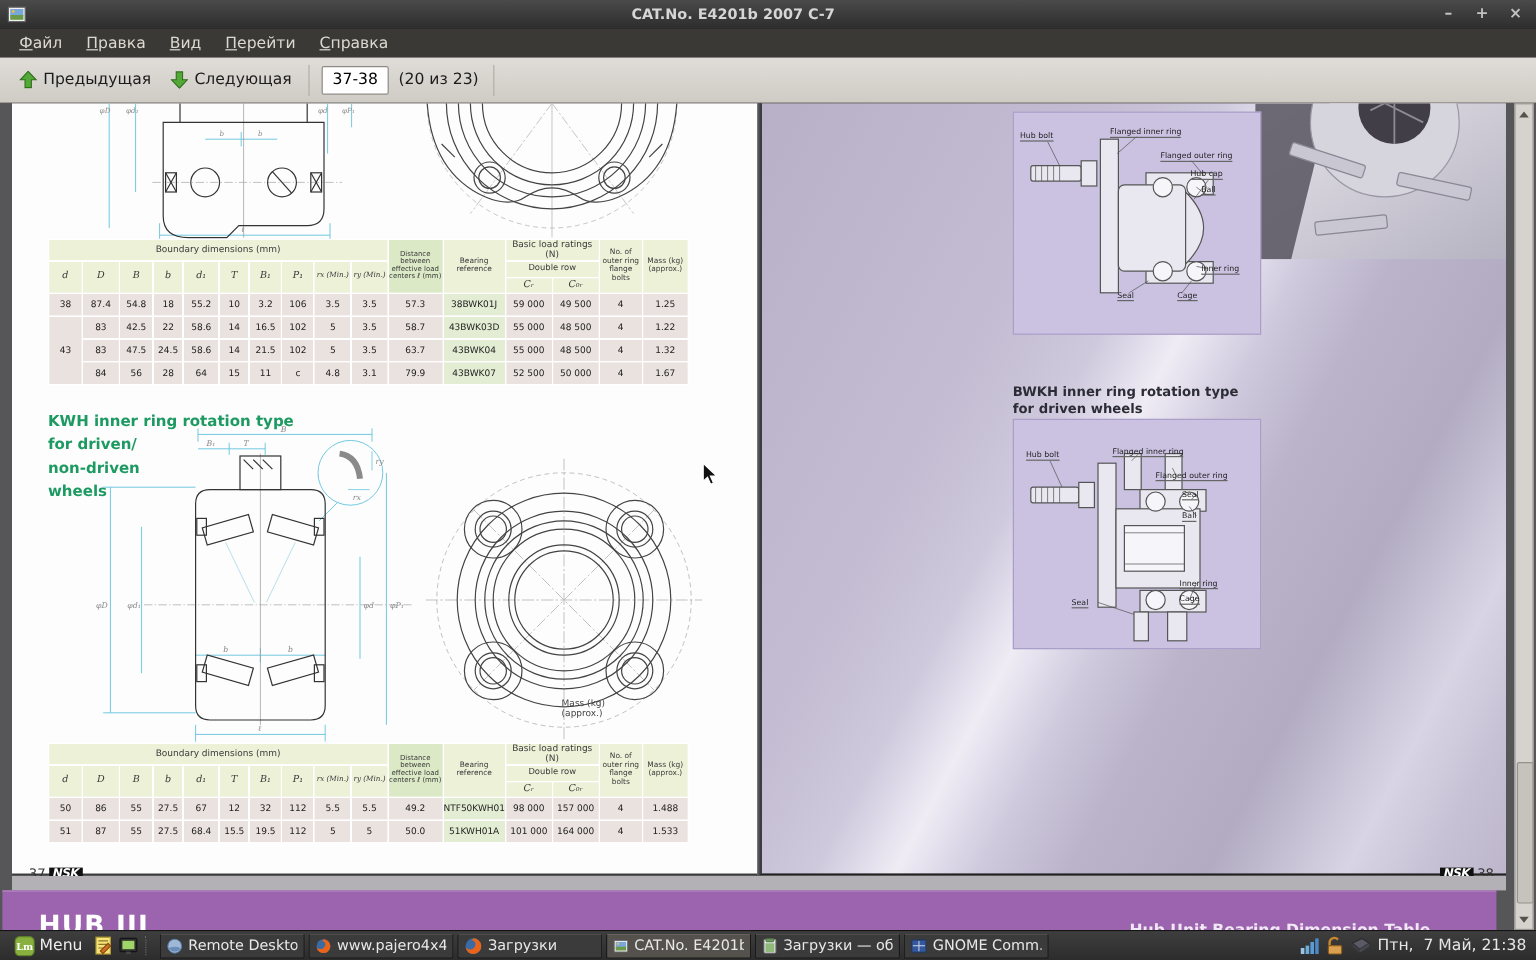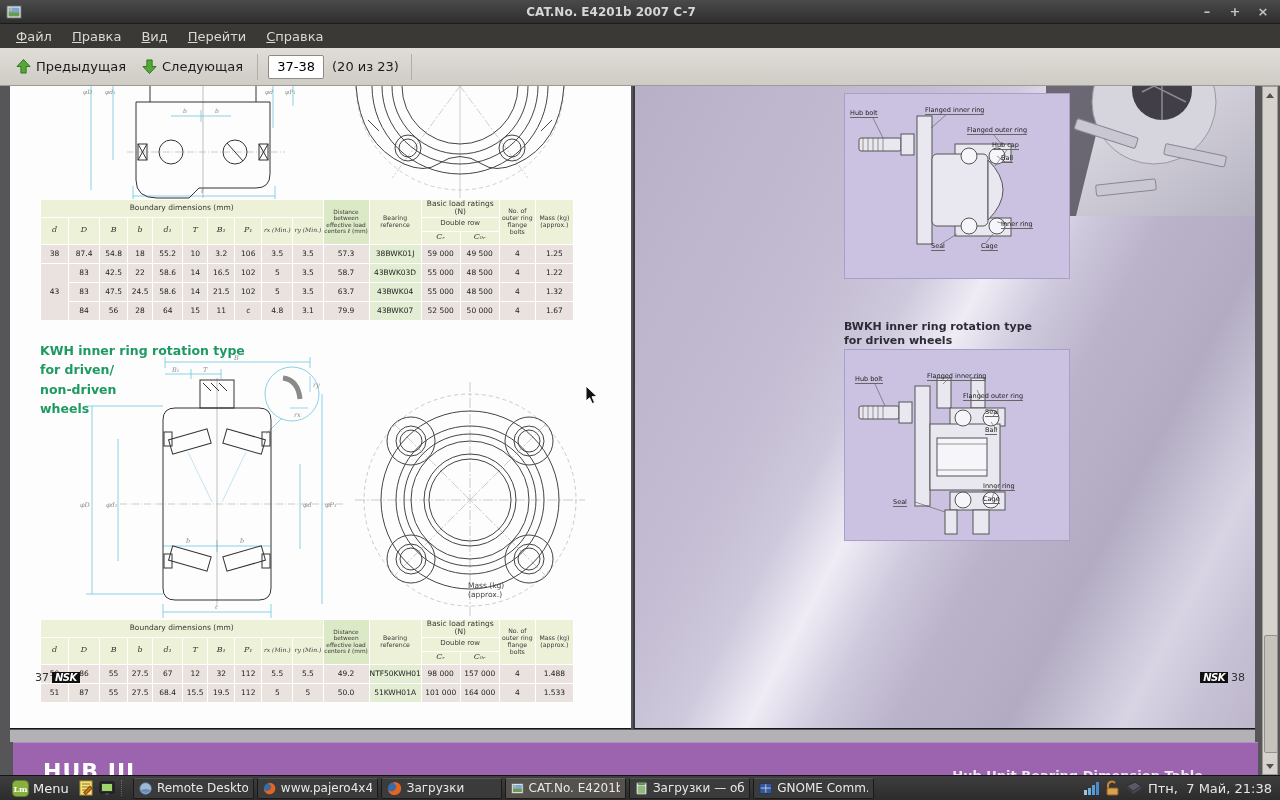--- a/index.html
+++ b/index.html
@@ -31,21 +31,21 @@
   
   .main{position:absolute;left:0;top:86px;width:1280px;height:689px;background:#565658;overflow:hidden;}
   .page{position:absolute;top:0;height:642px;border-bottom:1px solid #161616;box-sizing:content-box;}
   .page-left{left:10px;width:621px;background:#fdfdfd;}
   .page-right{left:633px;width:620px;border-left:2px solid #3c3c44;
     background:linear-gradient(118deg,#b7b0c6 0%,#c3bcd2 30%,#cfc9dd 40%,#efecf5 47%,#d0cade 54%,#bab3ca 62%,#b2abc2 74%,#d8d4e4 86%,#c7c1d5 93%,#beb7cc 100%);}
 
   
   .kwh-heading{position:absolute;left:30px;top:255px;width:210px;color:#1d9a62;font-weight:bold;font-size:12.5px;line-height:1.55;}
   .mass-note{position:absolute;left:458px;top:495px;font-size:7.5px;color:#444;line-height:1.25;z-index:3;}
-  .pg-footer{position:absolute;top:585px;display:flex;align-items:center;gap:3px;font-size:11px;color:#333;margin-left:11px;}
+  .pg-footer{position:absolute;top:636px;display:flex;align-items:center;gap:3px;font-size:11px;color:#333;}
   .pg-footer.fl{left:14px;}
   .pg-footer.fr{right:10px;}
   .nsk{background:#101010;color:#fff;font-weight:bold;font-style:italic;font-size:10px;padding:0 3px;letter-spacing:-0.5px;}
 
   
   .cat-table{border-collapse:collapse;table-layout:fixed;width:534px;border-top:1px solid #999;border-bottom:1px solid #999;}
   .cat-table th,.cat-table td{border:1px solid #fff;overflow:hidden;padding:0;}
   .cat-table th{background:#ecf1d8;font-weight:normal;font-size:7px;color:#3a3a3a;line-height:1.1;text-align:center;}
   .cat-table th.group{font-size:7.5px;}
   .cat-table th.dist{background:#dce9c6;font-size:5.8px;white-space:normal;line-height:1.1;}
@@ -54,29 +54,29 @@
   .cat-table th.sm{font-size:6px;}
   .cat-table tr.h1 th{height:14px;}
   .cat-table tr.h2 th{height:13px;}
   .cat-table tr.h3 th{height:12px;}
   .cat-table td{background:#eae2de;font-size:7.5px;color:#222;text-align:center;height:18px;white-space:nowrap;}
   .cat-table td.ref{background:#e3edd3;}
   .t-upper{position:absolute;left:30px;top:113px;}
   .t-lower{position:absolute;left:30px;top:533px;}
 
   
-  .panel{position:absolute;width:226px;background:#cbc2e2;border:1px solid #a99fc9;box-sizing:border-box;}
+  .panel{position:absolute;width:207px;background:#cbc2e2;border:1px solid #a99fc9;box-sizing:border-box;}
   .panel-top{left:209px;top:7px;height:186px;}
   .panel-bottom{left:209px;top:263px;height:192px;}
   .bwkh-heading{position:absolute;left:209px;top:234px;color:#2c2c36;font-weight:bold;font-size:11px;line-height:1.25;}
   .plabel{position:absolute;font-size:6.5px;color:#222;border-bottom:1px solid #666;line-height:1.3;white-space:nowrap;z-index:2;}
 
   
   .gray-strip{position:absolute;left:10px;top:644px;width:1245px;height:12px;background:#b3b1b5;}
-  .next-band{position:absolute;left:13px;top:656px;width:1245px;height:33px;background:#9c63ae;border-top:1px solid #b popup;border-top:1px solid #b688c4;overflow:hidden;}
+  .next-band{position:absolute;left:2px;top:656px;width:1245px;height:33px;background:#9c63ae;border-top:1px solid #b popup;border-top:1px solid #b688c4;overflow:hidden;}
   .band-left{position:absolute;left:30px;top:16px;color:#fff;font-weight:bold;font-size:22px;letter-spacing:1px;}
   .band-right{position:absolute;right:55px;top:25px;color:#f0e8f4;font-weight:bold;font-size:13px;}
 
   
   .vscroll{position:absolute;right:2px;top:0;height:689px;width:16px;background:#d6d3cf;border:1px solid #9d9a95;box-sizing:border-box;}
   .sb-btn{position:absolute;left:0;width:14px;height:14px;display:flex;align-items:center;justify-content:center;}
   .sb-up{top:1px;}
   .sb-down{bottom:1px;}
   .sb-thumb{position:absolute;left:1px;width:12px;top:548px;height:116px;background:#c6c3bd;border:1px solid #94918c;border-radius:2px;}
   .tri-up{width:0;height:0;border-left:4px solid transparent;border-right:4px solid transparent;border-bottom:5px solid #55524e;}

